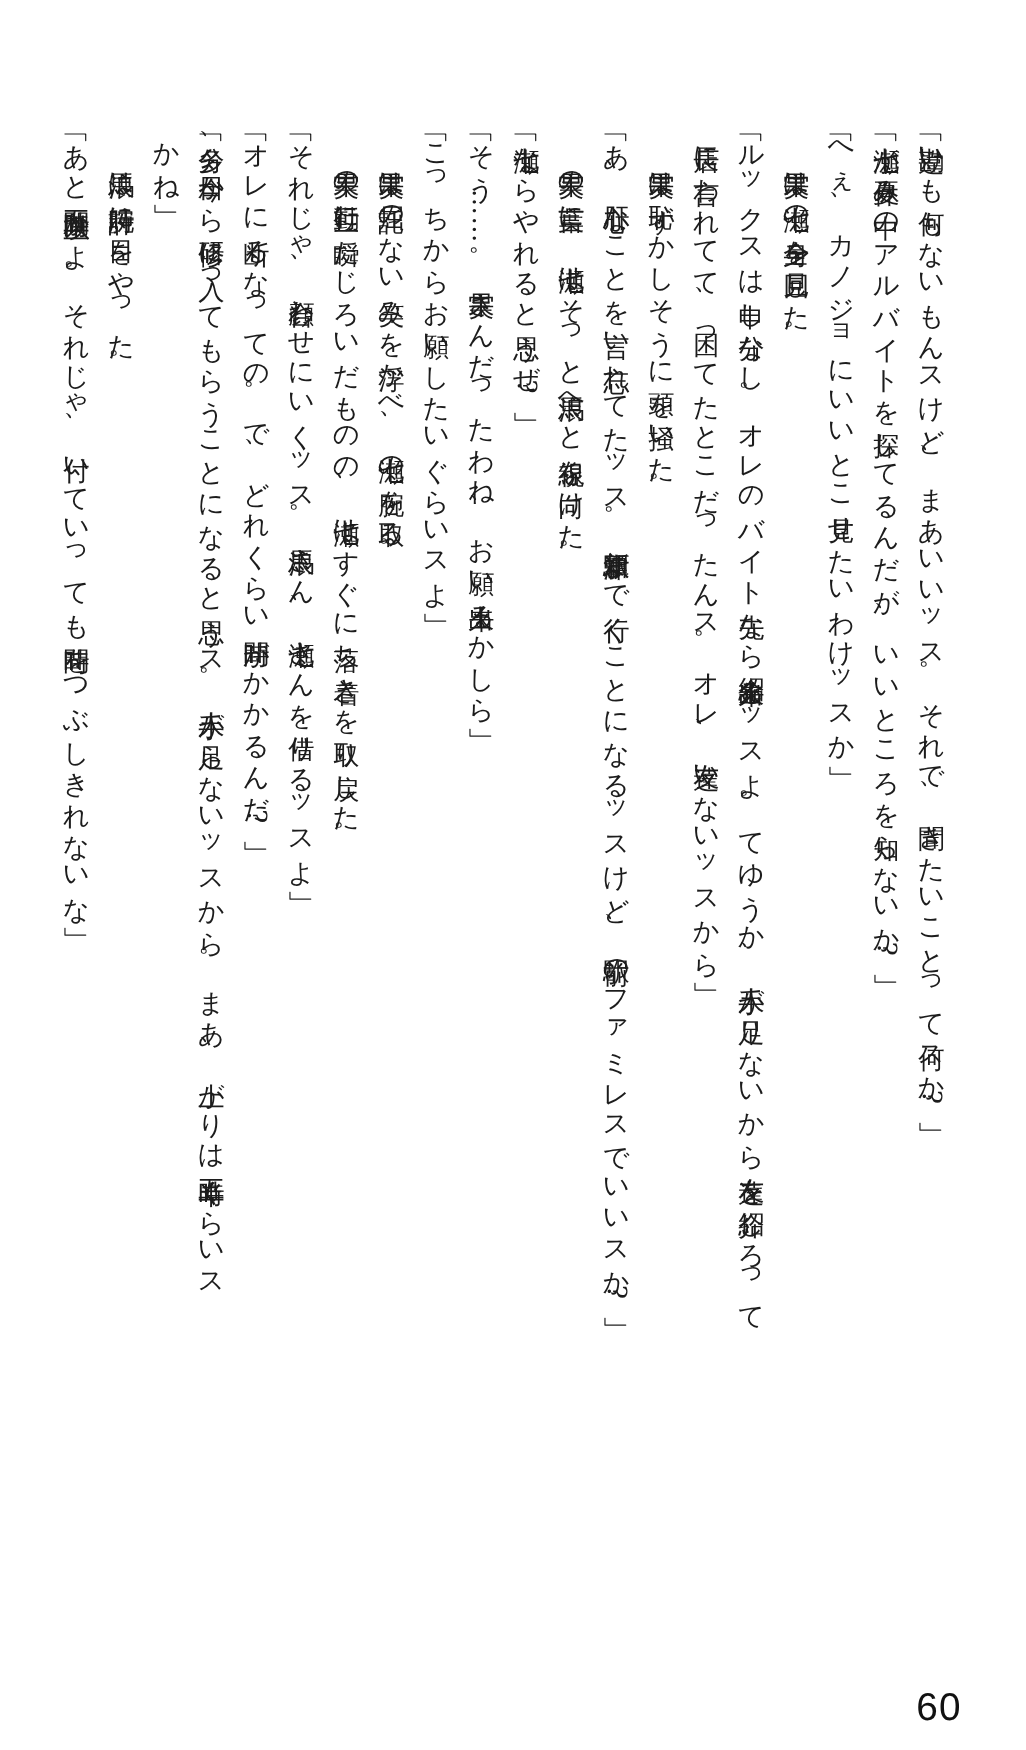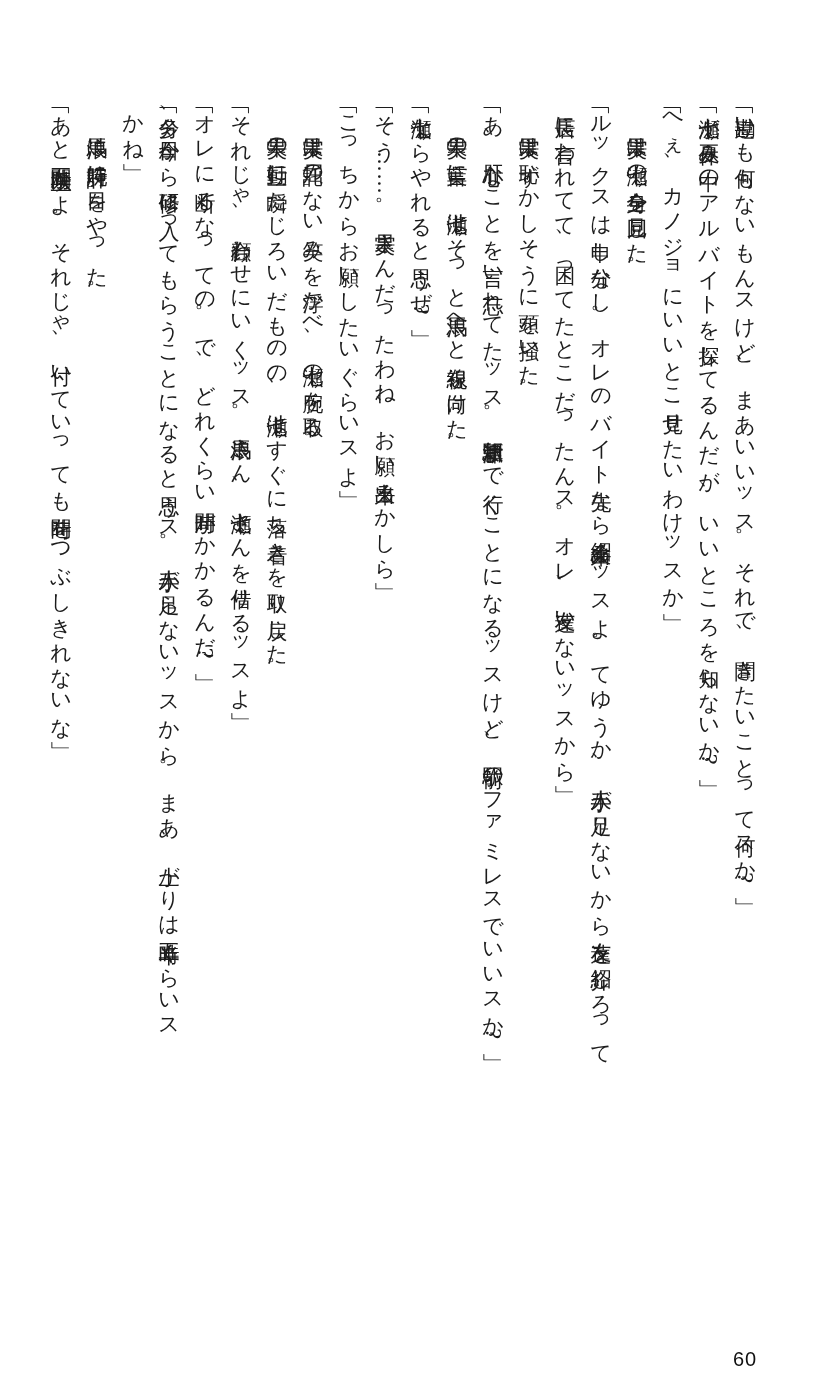--- a/index.html
+++ b/index.html
@@ -36,21 +36,21 @@
     white-space: nowrap;
   }
   .line.indent {
     text-indent: 1em;
   }
   .page-number {
     position: absolute;
     left: 733px;
     top: 1348px;
     font-family: "Liberation Sans", sans-serif;
-    font-size: 20px;
+    font-size: 31px;
     color: #111111;
     letter-spacing: 1px;
   }
 </style>
 </head>
 <body>
 
 <div class="book-page">
   <div class="text-area">
     <div class="line">「勘違いも何もないもんスけど、まあいいッス。それで、聞きたいことって何スか?」</div>

